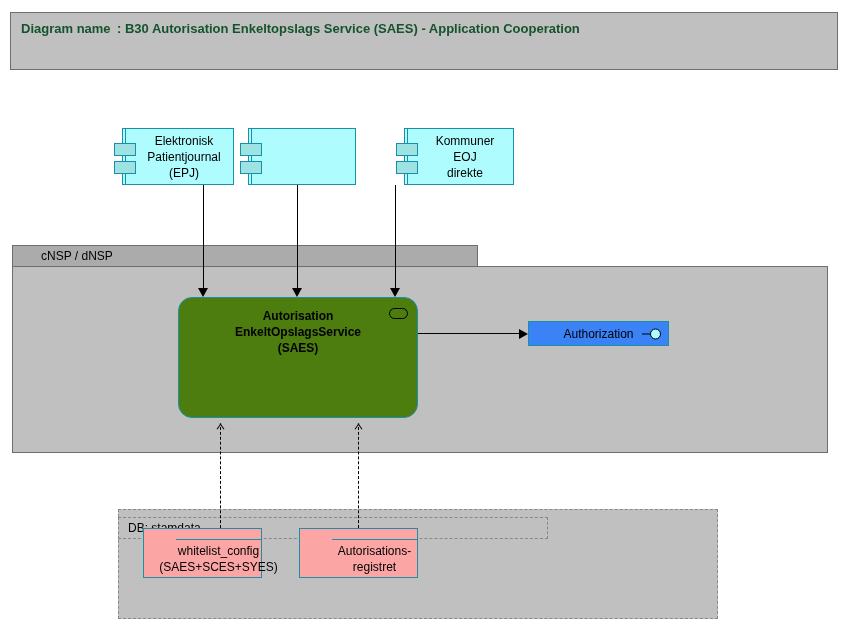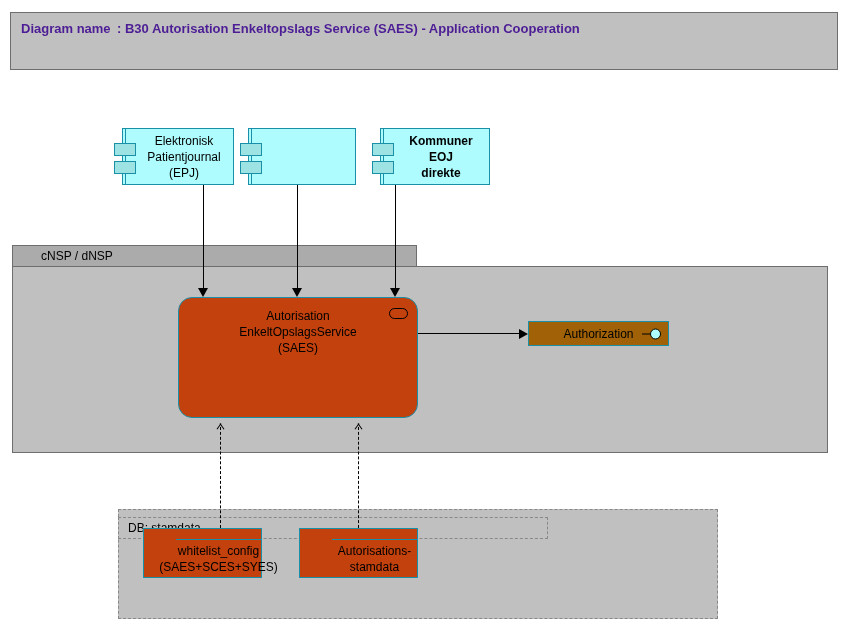--- a/index.html
+++ b/index.html
@@ -26,21 +26,21 @@
     width: 828px;
     height: 58px;
     background: #c0c0c0;
     border: 1px solid #6e6e6e;
     box-sizing: border-box;
     padding: 6px 0 0 10px;
   }
   .title-line {
     font-size: 13px;
     font-weight: bold;
-    color: #4c1d95;
+    color: #14532d;
     line-height: 20px;
     white-space: pre;
   }
   .title-label {
     display: inline-block;
     width: 96px;
   }
 
   
   .group-tab {
@@ -105,50 +105,51 @@
     left: 2px;
     top: 0px;
     width: 1px;
     height: 100%;
     background: #1a8fa8;
   }
 
   
   .service {
     position: absolute;
-    background: #c2410c;
+    background: #4d7c0f;
     border: 1px solid #1a8fa8;
     border-radius: 14px;
     box-sizing: border-box;
     font-size: 12px;
     color: #000000;
     line-height: 16px;
     text-align: center;
     z-index: 5;
+    font-weight: bold;
   }
   .service .label {
     margin-top: 10px;
     white-space: pre-line;
     padding: 0 30px;
   }
   .rounded-icon {
     position: absolute;
     right: 9px;
     top: 10px;
     width: 19px;
     height: 11px;
     border: 1px solid #000000;
     border-radius: 6px;
     box-sizing: border-box;
   }
 
   
   .interface-box {
     position: absolute;
-    background: #a16207;
+    background: #3b82f6;
     border: 1px solid #1a8fa8;
     box-sizing: border-box;
     font-size: 12px;
     color: #000000;
     display: flex;
     align-items: center;
     justify-content: center;
     z-index: 5;
   }
   .lollipop {
@@ -175,21 +176,21 @@
     height: 11px;
     border: 1px solid #000000;
     border-radius: 50%;
     box-sizing: border-box;
     background: #aefcfd;
   }
 
   
   .data-object {
     position: absolute;
-    background: #c2410c;
+    background: #fca5a5;
     border: 1px solid #1a8fa8;
     box-sizing: border-box;
     z-index: 5;
     font-size: 12px;
     color: #000000;
     padding-left: 32px;
   }
   .data-object .bar {
     height: 11px;
     border-bottom: 1px solid #1a8fa8;
@@ -271,21 +272,21 @@
 </head>
 <body>
 
 <div id="canvas">
 
   <div class="title-box">
     <div class="title-line"><span class="title-label">Diagram name</span><span>: </span><span>B30 Autorisation Enkeltopslags Service (SAES) - Application Cooperation</span></div>
   </div>
 
   <div class="group-body" style="left:12px; top:266px; width:816px; height:187px;"></div>
-  <div class="group-tab" style="left:12px; top:245px; width:405px; height:22px;padding-left:28px;">
+  <div class="group-tab" style="left:12px; top:245px; width:466px; height:22px;padding-left:28px;">
     <span>cNSP / dNSP</span>
   </div>
 
   <div class="group-body dashed" style="left:118px; top:509px; width:600px; height:110px;"></div>
   <div class="group-tab dashed" style="left:118px; top:517px; width:430px; height:22px;">
     <span>DB: stamdata</span>
   </div>
 
   <div class="component" style="left:122px; top:128px; width:112px; height:57px;">
     <div class="comp-icon-spine"></div>
@@ -295,21 +296,21 @@
 Patientjournal
 (EPJ)</div>
   </div>
 
   <div class="component" style="left:248px; top:128px; width:108px; height:57px;">
     <div class="comp-icon-spine"></div>
     <div class="comp-icon top"></div>
     <div class="comp-icon bottom"></div>
   </div>
 
-  <div class="component" style="left:380px; top:128px; width:110px; height:57px;font-weight:bold;">
+  <div class="component" style="left:404px; top:128px; width:110px; height:57px;">
     <div class="comp-icon-spine"></div>
     <div class="comp-icon top"></div>
     <div class="comp-icon bottom"></div>
     <div class="label">Kommuner EOJ
 direkte</div>
   </div>
 
   <div class="conn-v" style="left:203px; top:185px; height:104px;"></div>
   <div class="arrow-down" style="left:198px; top:288px;"></div>
 
@@ -344,16 +345,16 @@
 
   <div class="data-object" style="left:143px; top:528px; width:119px; height:50px;">
     <div class="bar"></div>
     <div class="label">whitelist_config
 (SAES+SCES+SYES)</div>
   </div>
 
   <div class="data-object" style="left:299px; top:528px; width:119px; height:50px;">
     <div class="bar"></div>
     <div class="label">Autorisations-
-stamdata</div>
+registret</div>
   </div>
 
 </div>
 
 </body></html>

